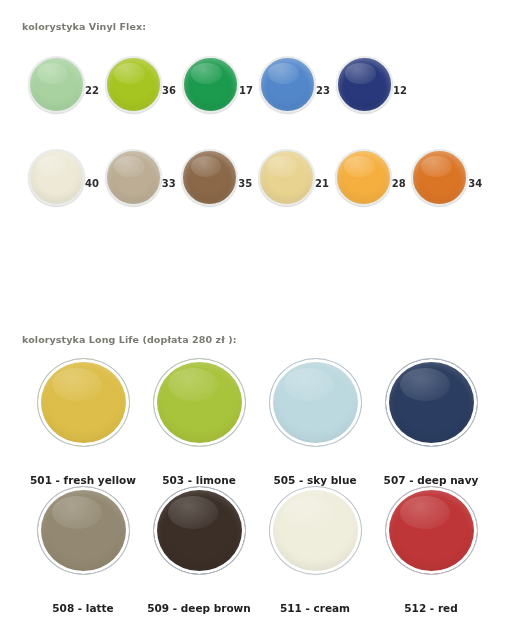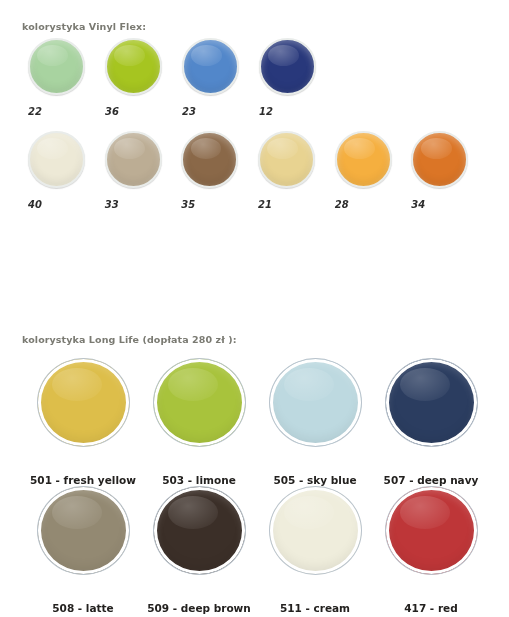--- a/index.html
+++ b/index.html
@@ -52,23 +52,22 @@
   .vinyl-row {
     display: flex;
     height: 93px;
   }
   .vinyl-row.offset {
     padding-left: 77px;
   }
   .vinyl-cell {
     width: 77px;
     display: flex;
-    flex-direction: column;
-    align-items: flex-start;
-    font-style: italic;
+    flex-direction: row;
+    align-items: center;
   }
   .vinyl-swatch {
     width: 57px;
     height: 57px;
     border-radius: 50%;
     box-sizing: border-box;
     border: 2px solid #e9ecea;
     box-shadow: 0 1px 1px rgba(120,120,120,0.30),
                 inset 0 3px 7px rgba(255,255,255,0.30),
                 inset 0 -4px 8px rgba(0,0,0,0.07);
@@ -155,20 +154,24 @@
     <div class="vinyl-row">
       <div class="vinyl-cell">
         <div class="vinyl-swatch" id="vs-0-0" title="22" style="background: rgb(168, 211, 160);"></div>
         <div class="vinyl-label">22</div>
       </div>
       <div class="vinyl-cell">
         <div class="vinyl-swatch" id="vs-0-2" title="36" style="background: rgb(166, 197, 32);"></div>
         <div class="vinyl-label">36</div>
       </div>
       <div class="vinyl-cell">
+        <div class="vinyl-swatch" id="vs-0-3" title="17" style="background: rgb(28, 155, 78);"></div>
+        <div class="vinyl-label">17</div>
+      </div>
+      <div class="vinyl-cell">
         <div class="vinyl-swatch" id="vs-0-4" title="23" style="background: rgb(82, 135, 202);"></div>
         <div class="vinyl-label">23</div>
       </div>
       <div class="vinyl-cell">
         <div class="vinyl-swatch" id="vs-0-5" title="12" style="background: rgb(40, 56, 123);"></div>
         <div class="vinyl-label">12</div>
       </div>
     </div>
 
     <div class="vinyl-row">
@@ -232,19 +235,19 @@
       <div class="ll-cell">
         <div class="ll-swatch" id="ll-1-1" title="509 - deep brown" style="background: rgb(59, 47, 40);"></div>
         <div class="ll-label">509 - deep brown</div>
       </div>
       <div class="ll-cell">
         <div class="ll-swatch" id="ll-1-2" title="511 - cream" style="background: rgb(239, 237, 220);"></div>
         <div class="ll-label">511 - cream</div>
       </div>
       <div class="ll-cell">
         <div class="ll-swatch" id="ll-1-3" title="512 - red" style="background: rgb(190, 54, 56);"></div>
-        <div class="ll-label">417 - red</div>
+        <div class="ll-label">512 - red</div>
       </div>
     </div>
 
   </div>
 
 </div>
 
 </body></html>

